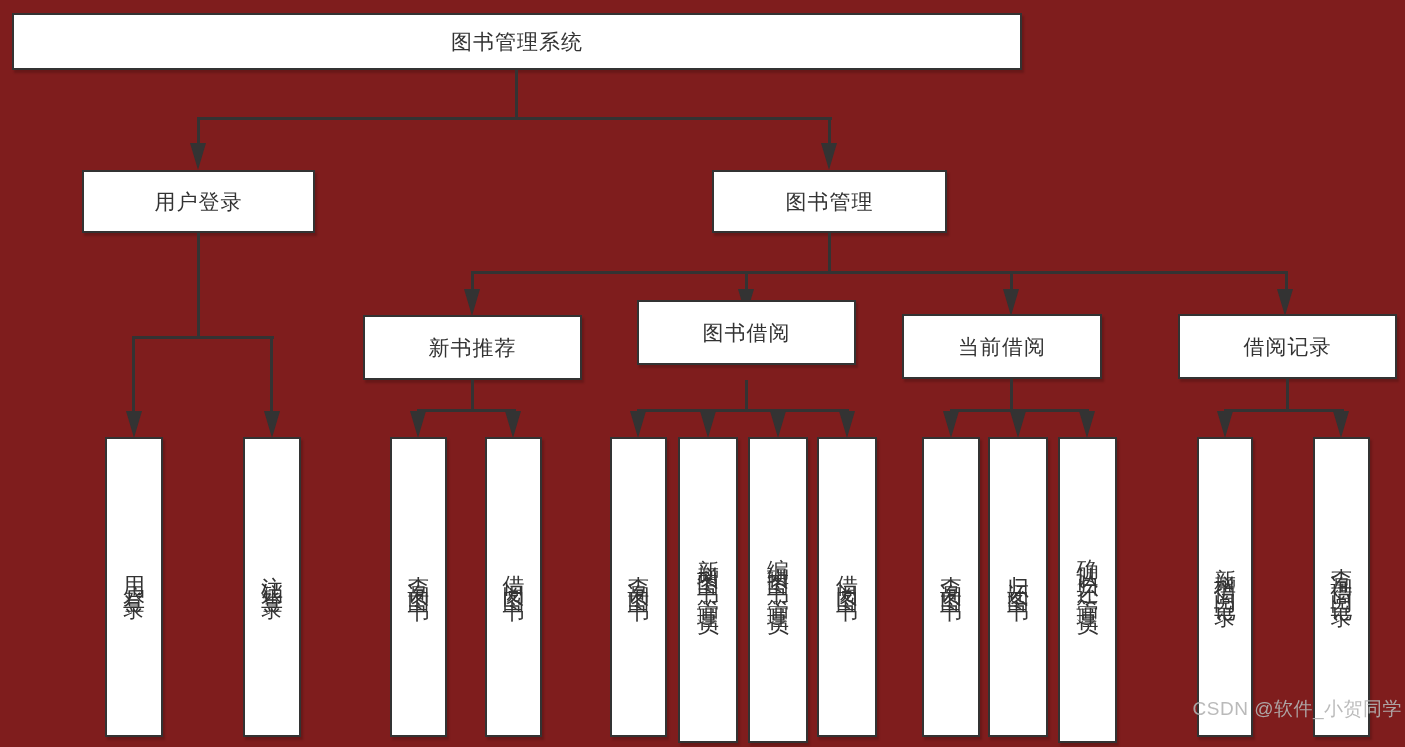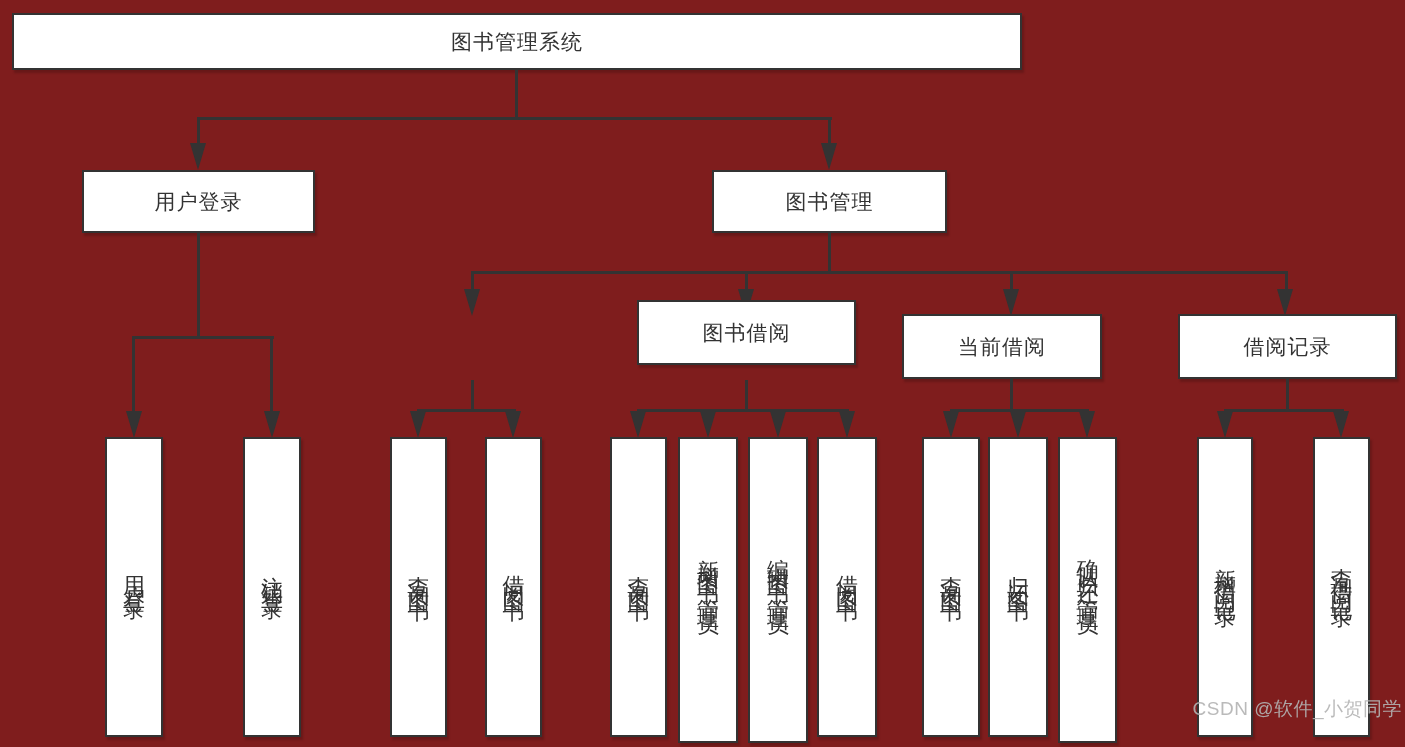--- a/index.html
+++ b/index.html
@@ -69,20 +69,23 @@
   <div class="hl" style="left:471px;top:271px;width:817px;"></div>
   <div class="vl" style="left:471px;top:271px;height:20px;"></div>
   <div class="ar" style="left:464px;top:289px;"></div>
   <div class="vl" style="left:745px;top:271px;height:20px;"></div>
   <div class="ar" style="left:738px;top:289px;"></div>
   <div class="vl" style="left:1010px;top:271px;height:20px;"></div>
   <div class="ar" style="left:1003px;top:289px;"></div>
   <div class="vl" style="left:1285px;top:271px;height:20px;"></div>
   <div class="ar" style="left:1277px;top:289px;"></div>
 
+  <div class="node hbox" style="left:363px;top:315px;width:219px;height:65px;">
+    <span>新书推荐</span>
+  </div>
   <div class="node hbox" style="left:637px;top:300px;width:219px;height:65px;align-items:center;">
     <span>图书借阅</span>
   </div>
   <div class="node hbox" style="left:902px;top:314px;width:200px;height:65px;">
     <span>当前借阅</span>
   </div>
   <div class="node hbox" style="left:1178px;top:314px;width:219px;height:65px;">
     <span>借阅记录</span>
   </div>
 

